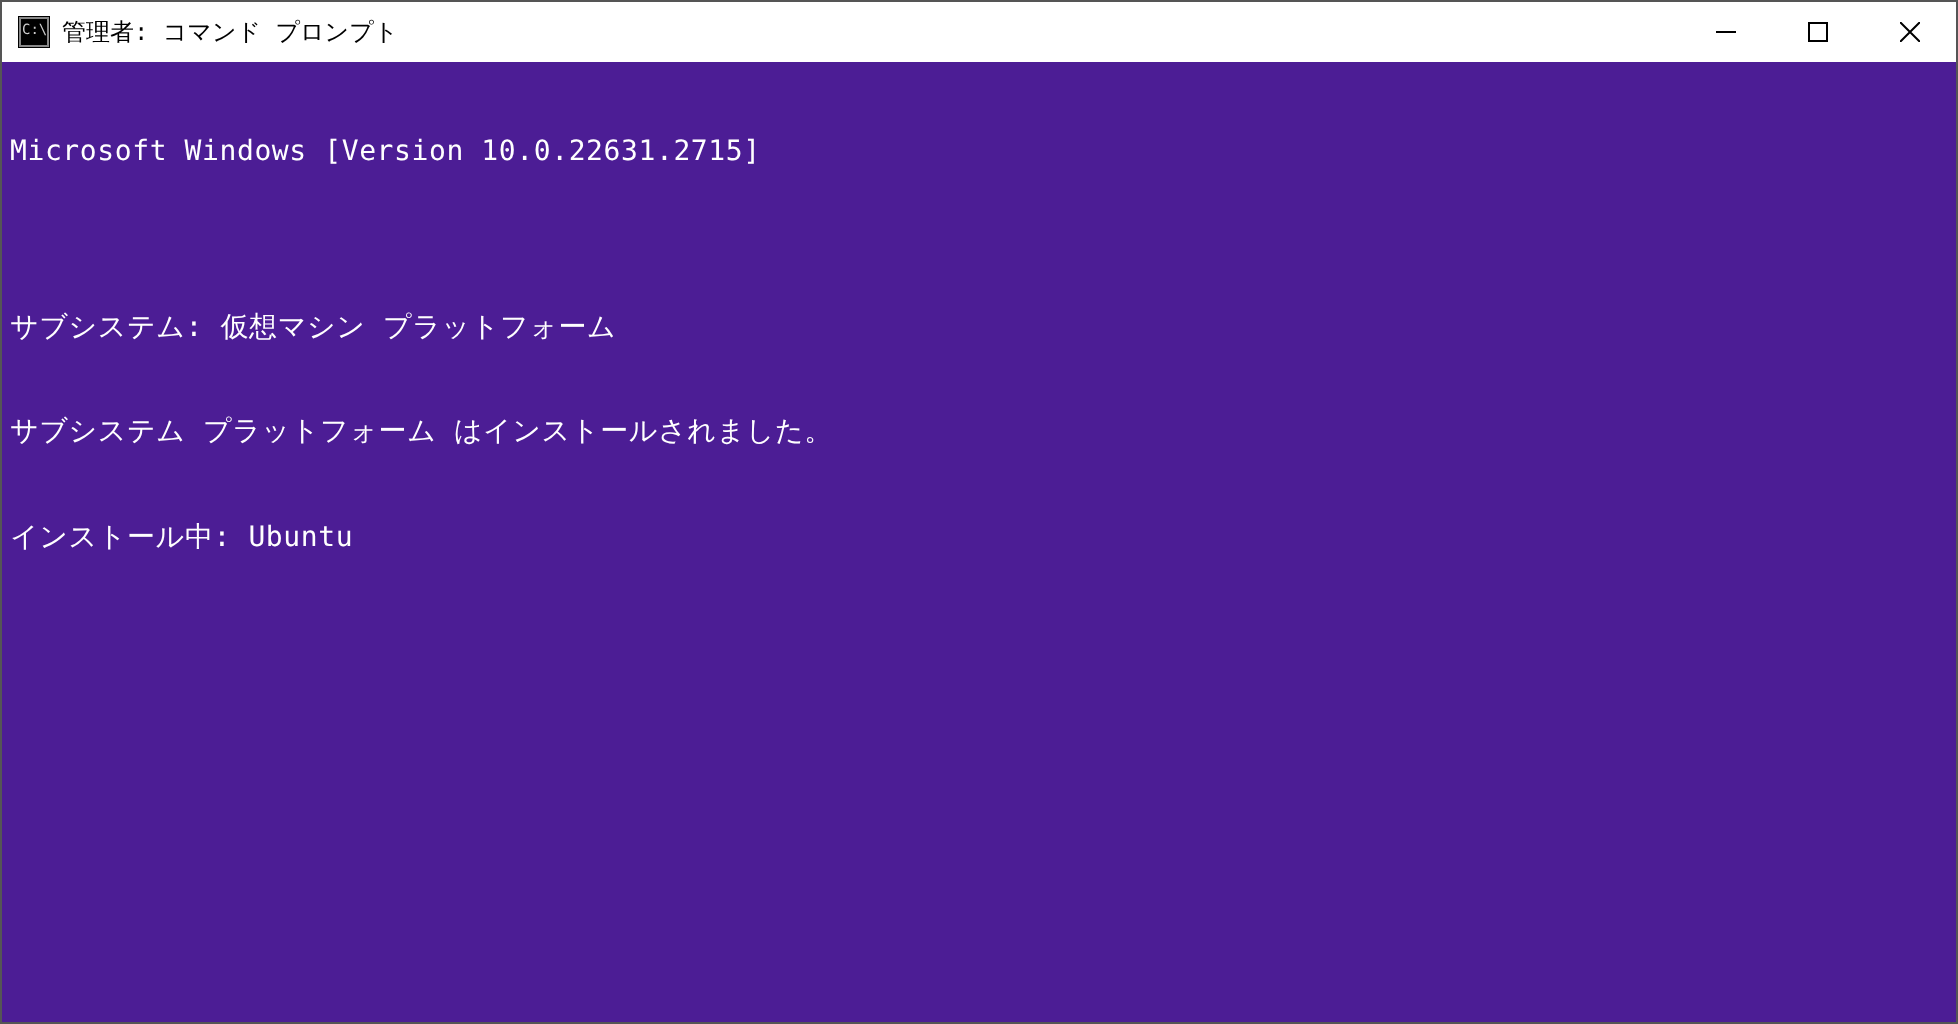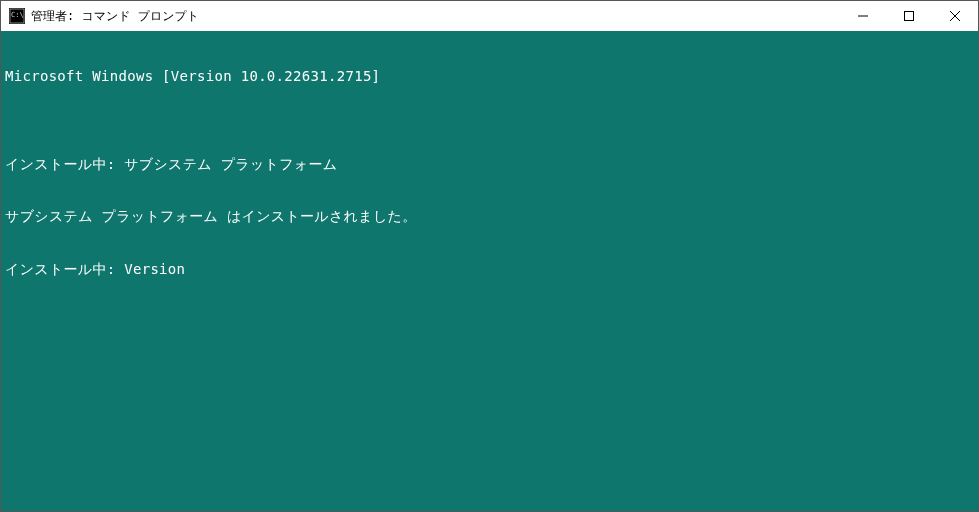--- a/index.html
+++ b/index.html
@@ -45,21 +45,21 @@
     width: 46px;
     height: 30px;
     display: flex;
     align-items: center;
     justify-content: center;
     color: #000;
   }
   .win-btn svg { width: 10px; height: 10px; }
   .client {
     flex: 1 1 auto;
-    background: #0f766e;
+    background: #4c1d95;
     color: #fff;
     font-family: "MS Gothic", "Consolas", monospace;
     font-size: 14px;
     line-height: 1.25;
     padding: 2px 4px 4px 4px;
     white-space: pre;
     overflow: hidden;
     letter-spacing: 0.3px;
   }
   .term-line { display: block; }
@@ -91,21 +91,21 @@
     <div class="win-btn close">
       <svg viewBox="0 0 10 10">
           <path d="M0 0 L10 10 M10 0 L0 10" stroke="currentColor" stroke-width="1"></path>
         </svg>
     </div>
   </div>
 
   <div class="client">
     <span class="term-line">Microsoft Windows [Version 10.0.22631.2715]</span>
     <span class="term-line"></span>
-    <span class="term-line">インストール中: サブシステム プラットフォーム</span>
+    <span class="term-line">サブシステム: 仮想マシン プラットフォーム</span>
     <span class="term-line">サブシステム プラットフォーム はインストールされました。</span>
-    <span class="term-line">インストール中: Version</span>
+    <span class="term-line">インストール中: Ubuntu</span>
     
     
     <span class="term-line"></span>
     
   </div>
 </div>
 
 </body></html>

